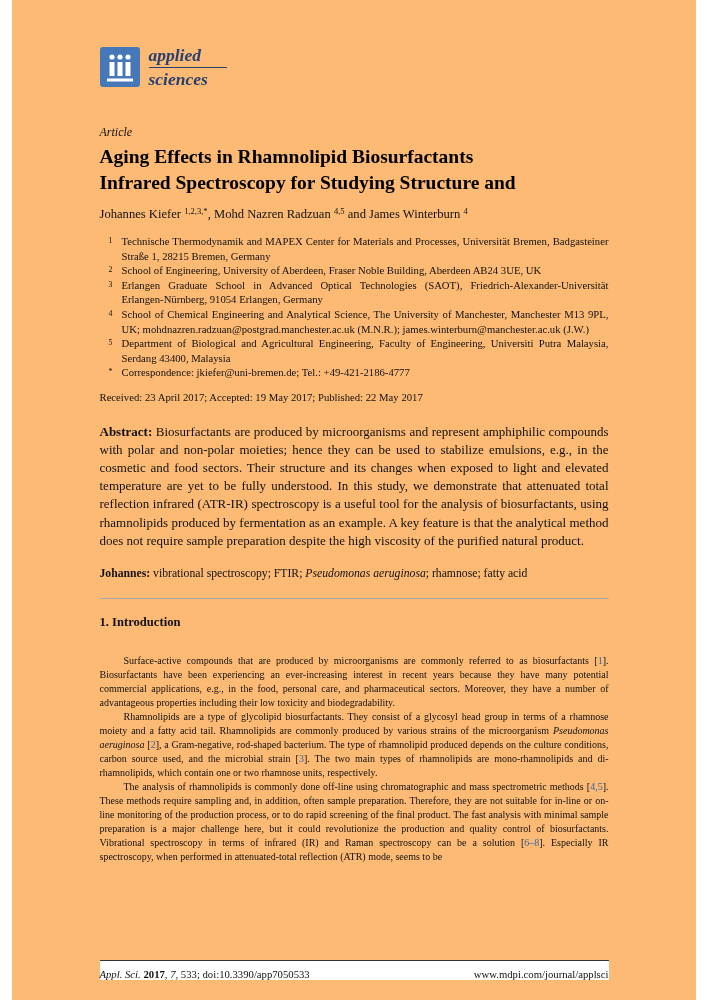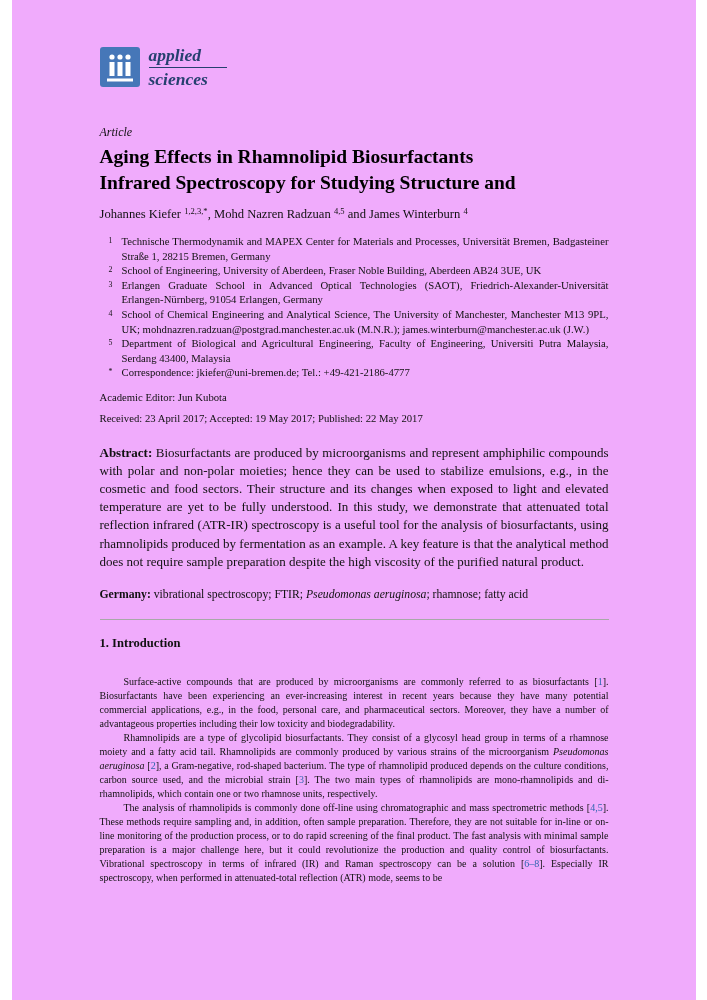--- a/index.html
+++ b/index.html
@@ -1,19 +1,19 @@
 <!DOCTYPE html>
 <html><head>
 <meta charset="utf-8">
 <style>
   * { margin:0; padding:0; box-sizing:border-box; }
   html, body { background:#ffffff; }
   .page {
     width:684px; height:1000px; margin:0 auto; position:relative;
-    background:#f0abfc; overflow:hidden; color:#111;
+    background:#fdba74; overflow:hidden; color:#111;
     padding:46px 87px 17px 88px;
     font-family:"Liberation Serif","DejaVu Serif",serif;
   }
   
   .masthead { display:flex; justify-content:space-between; align-items:flex-start; margin-bottom:18px; }
   .journal-logo { display:flex; gap:9px; align-items:center; }
   .journal-wordmark { font-style:italic; font-weight:bold; font-size:17.5px; color:#26406f; line-height:1.08; }
   .journal-wordmark span { display:block; }
   .wordmark-divider { height:1px; background:#26406f; width:78px; margin:2px 0; }
   .mdpi-logo { margin-top:6px; }
@@ -104,35 +104,38 @@
     <div class="aff-row">
       <span class="aff-marker">5</span>
       <span class="aff-text"><span>Department of Biological and Agricultural Engineering, Faculty of Engineering, Universiti Putra Malaysia, Serdang 43400, Malaysia</span></span>
     </div>
     <div class="aff-row">
       <span class="aff-marker">*</span>
       <span class="aff-text"><span>Correspondence: </span><span class="seg-email">jkiefer@uni-bremen.de</span><span>; Tel.: +49-421-2186-4777</span></span>
     </div>
   </div>
 
-  <div class="meta-line editor">Academic Editor: Jun Kubota</div>
   <div class="meta-line dates">Received: 23 April 2017; Accepted: 19 May 2017; Published: 22 May 2017</div>
 
   <p class="abstract">
     <span class="b">Abstract:</span>
     <span> Biosurfactants are produced by microorganisms and represent amphiphilic compounds with polar and non-polar moieties; hence they can be used to stabilize emulsions, e.g., in the cosmetic and food sectors. Their structure and its changes when exposed to light and elevated temperature are yet to be fully understood. In this study, we demonstrate that attenuated total reflection infrared (ATR-IR) spectroscopy is a useful tool for the analysis of biosurfactants, using rhamnolipids produced by fermentation as an example. A key feature is that the analytical method does not require sample preparation despite the high viscosity of the purified natural product.</span>
   </p>
 
   <p class="keywords">
-    <span class="b">Germany:</span>
+    <span class="b">Johannes:</span>
     <span><span> vibrational spectroscopy; FTIR; </span><span class="seg-i">Pseudomonas aeruginosa</span><span>; rhamnose; fatty acid</span></span>
   </p>
 
   <hr class="divider">
 
   <h2 class="section-heading">1. Introduction</h2>
 
   <p class="para"><span>Surface-active compounds that are produced by microorganisms are commonly referred to as biosurfactants [</span><span class="seg-ref">1</span><span>]. Biosurfactants have been experiencing an ever-increasing interest in recent years because they have many potential commercial applications, e.g., in the food, personal care, and pharmaceutical sectors. Moreover, they have a number of advantageous properties including their low toxicity and biodegradability.</span></p>
   <p class="para"><span>Rhamnolipids are a type of glycolipid biosurfactants. They consist of a glycosyl head group in terms of a rhamnose moiety and a fatty acid tail. Rhamnolipids are commonly produced by various strains of the microorganism </span><span class="seg-i">Pseudomonas aeruginosa</span><span> [</span><span class="seg-ref">2</span><span>], a Gram-negative, rod-shaped bacterium. The type of rhamnolipid produced depends on the culture conditions, carbon source used, and the microbial strain [</span><span class="seg-ref">3</span><span>]. The two main types of rhamnolipids are mono-rhamnolipids and di-rhamnolipids, which contain one or two rhamnose units, respectively.</span></p>
   <p class="para"><span>The analysis of rhamnolipids is commonly done off-line using chromatographic and mass spectrometric methods [</span><span class="seg-ref">4,5</span><span>]. These methods require sampling and, in addition, often sample preparation. Therefore, they are not suitable for in-line or on-line monitoring of the production process, or to do rapid screening of the final product. The fast analysis with minimal sample preparation is a major challenge here, but it could revolutionize the production and quality control of biosurfactants. Vibrational spectroscopy in terms of infrared (IR) and Raman spectroscopy can be a solution [</span><span class="seg-ref">6–8</span><span>]. Especially IR spectroscopy, when performed in attenuated-total reflection (ATR) mode, seems to be</span></p>
 
+  <div class="footer">
+    <span><span class="seg-i">Appl. Sci. </span><span class="seg-b">2017</span><span>, </span><span class="seg-i">7</span><span>, 533; doi:10.3390/app7050533</span></span>
+    <span>www.mdpi.com/journal/applsci</span>
+  </div>
 
 </div>
 
 </body></html>

